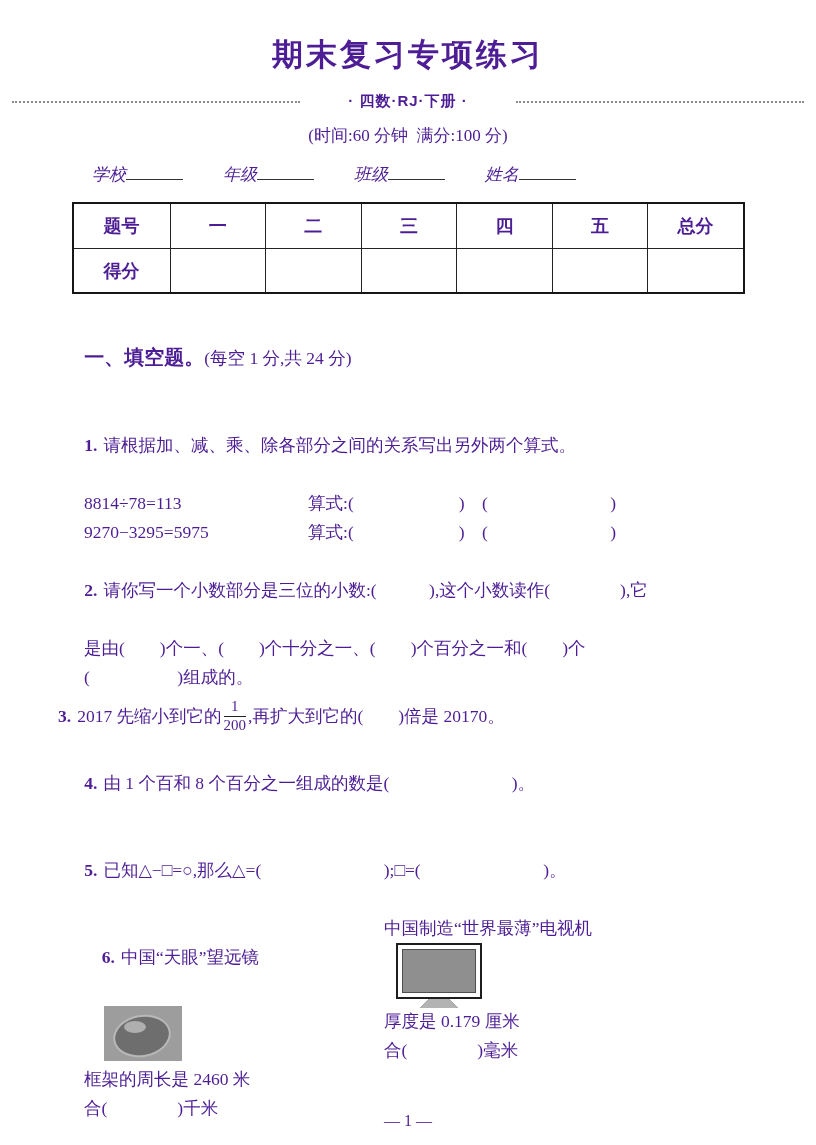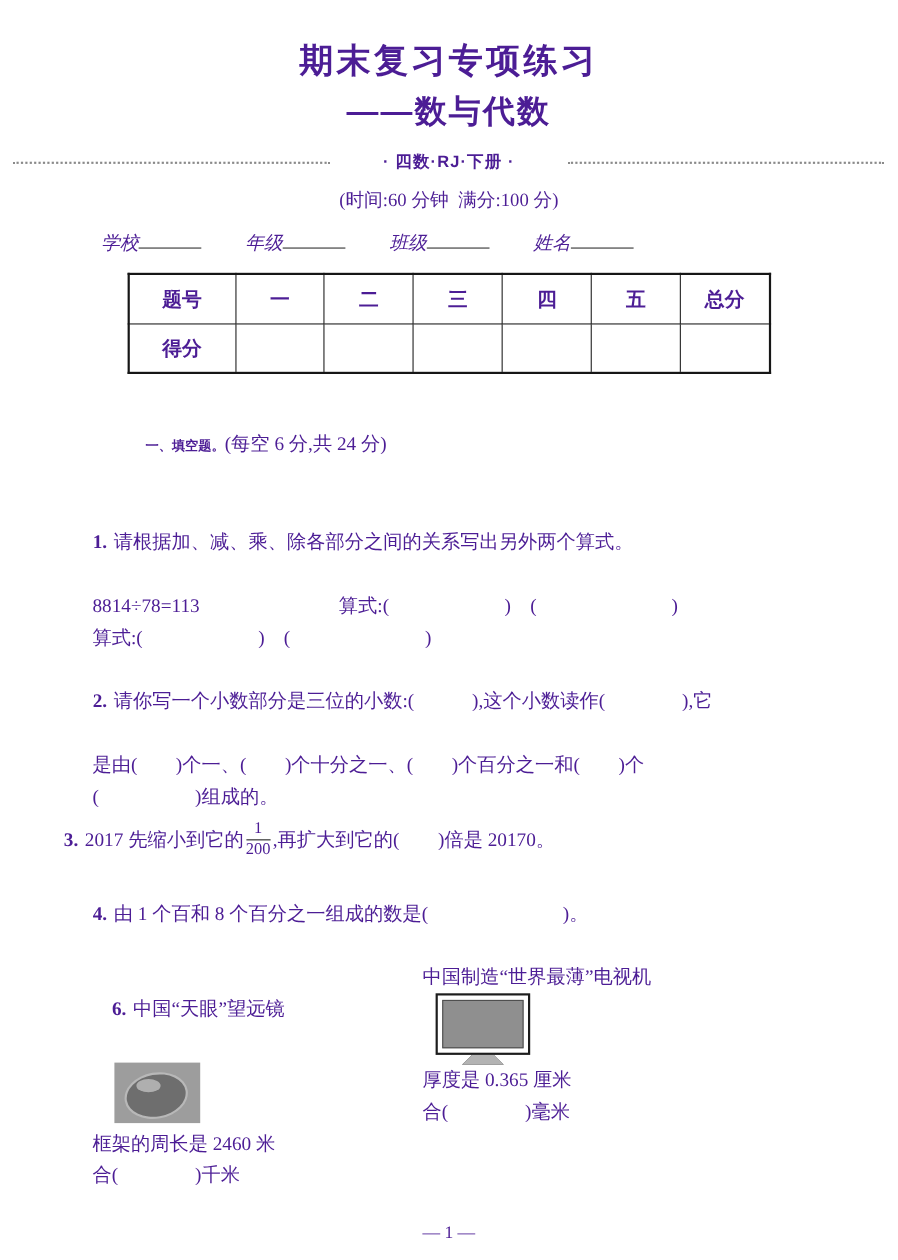--- a/index.html
+++ b/index.html
@@ -13,32 +13,32 @@
   .title2{text-align:center;font-family:"Liberation Sans","DejaVu Sans",sans-serif;
     font-weight:700;font-size:29px;letter-spacing:2px;margin-top:6px;}
   .rule{display:flex;align-items:center;margin:16px 12px 0 12px;gap:38px;}
   .rule .seg{flex:1;border-top:2px dotted #8a8a8a;height:0;}
   .rule .label{font-family:"Liberation Sans","DejaVu Sans",sans-serif;font-weight:700;
     font-size:15px;padding:0 10px;letter-spacing:1px;white-space:pre;}
   .exam-info{text-align:center;margin-top:13px;font-size:17px;white-space:pre;}
   .fields{display:flex;margin:16px 0 0 92px;font-size:17px;gap:40px;font-style:italic;}
   .field{white-space:nowrap;}
   .blank{display:inline-block;width:57px;border-bottom:1.3px solid #333;height:15px;vertical-align:baseline;}
-  table.score{border-collapse:collapse;margin:16px auto 0 auto;width:585px;table-layout:fixed;
+  table.score{border-collapse:collapse;margin:16px auto 0 auto;width:673px;table-layout:fixed;
     border:2.2px solid #161616;}
   table.score td{border:1.4px solid #222;text-align:center;vertical-align:middle;
     font-family:"Liberation Sans","DejaVu Sans",sans-serif;font-weight:700;font-size:18px;}
   table.score tr:nth-child(1) td{height:42px;}
   table.score tr:nth-child(2) td{height:41px;}
   table.score td:first-child{width:94px;}
   .body{margin:20px 54px 0 58px;font-size:17.5px;}
   .line{line-height:29px;white-space:pre-wrap;}
   .cont{padding-left:26px;}
   .qno{font-weight:700;margin-right:6px;}
-  .sec-title{font-family:"Liberation Sans","DejaVu Sans",sans-serif;font-weight:700;font-size:12px;margin-left:48px;}
+  .sec-title{font-family:"Liberation Sans","DejaVu Sans",sans-serif;font-weight:700;font-size:20px;}
   .eq-row{display:flex;padding-left:26px;line-height:29px;}
   .eq-col{width:224px;white-space:pre;}
   .q3line{display:flex;align-items:center;height:48px;white-space:pre-wrap;}
   .frac{display:inline-block;text-align:center;line-height:1.05;font-size:15px;
     vertical-align:-13px;margin:0 2px;}
   .frac .num{display:block;padding:0 5px 1px 5px;border-bottom:1.4px solid #222;}
   .frac .den{display:block;padding-top:1px;}
   .q6{display:flex;line-height:29px;}
   .q6 .col1{width:326px;}
   .q6 .col2{flex:1;}
@@ -54,21 +54,20 @@
   .tv .stand{width:20px;height:0;border-bottom:9px solid #b3b3b3;border-left:9px solid transparent;
     border-right:9px solid transparent;margin:0 auto;filter:drop-shadow(0 0 0.6px #333);}
   .footer{position:absolute;bottom:15px;left:0;width:100%;text-align:center;font-size:16px;white-space:pre;}
 </style>
 </head>
 <body>
 
 <div class="page">
 
   <div class="title1">期末复习专项练习</div>
-  <div class="title2">——数与代数</div>
 
   <div class="rule">
     <div class="seg"></div>
     <div class="label">· 四数·RJ·下册 ·</div>
     <div class="seg"></div>
   </div>
 
   <div class="exam-info">(时间:60 分钟  满分:100 分)</div>
 
   <div class="fields">
@@ -97,50 +96,54 @@
       <td></td>
       <td></td>
       <td></td>
     </tr>
   </tbody>
     </table>
 
   <div class="body">
 
     <div class="line">
-      <span class="sec-title">一、填空题。</span><span>(每空 6 分,共 24 分)</span>
+      <span class="sec-title">一、填空题。</span><span>(每空 1 分,共 24 分)</span>
     </div>
 
     <div class="line">
       <span class="qno">1.</span><span>请根据加、减、乘、除各部分之间的关系写出另外两个算式。</span>
     </div>
     <div class="eq-row">
       <span class="eq-col">8814÷78=113</span>
       <span>算式:</span>
       <span>(　　　　　　)　(　　　　　　　)</span>
     </div>
     <div class="eq-row">
+      <span class="eq-col">9270−3295=5975</span>
       <span>算式:</span>
       <span>(　　　　　　)　(　　　　　　　)</span>
     </div>
 
     <div class="line">
       <span class="qno">2.</span><span>请你写一个小数部分是三位的小数:(　　　),这个小数读作(　　　　),它</span>
     </div>
     <div class="line cont"><span>是由(　　)个一、(　　)个十分之一、(　　)个百分之一和(　　)个</span></div>
     <div class="line cont"><span>(　　　　　)组成的。</span></div>
 
     <div class="q3line">
       <span class="qno">3.</span><span>2017 先缩小到它的</span><span class="frac"><span class="num">1</span><span class="den">200</span></span><span>,再扩大到它的(　　)倍是 20170。</span>
     </div>
 
     <div class="line">
       <span class="qno">4.</span><span>由 1 个百和 8 个百分之一组成的数是(　　　　　　　)。</span>
     </div>
 
+    <div class="line">
+      <span class="qno">5.</span><span>已知△−□=○,那么△=(　　　　　　　);□=(　　　　　　　)。</span>
+    </div>
 
     <div class="q6">
       <div class="col1">
         <div class="line">
           <span class="qno">6.</span><span>中国“天眼”望远镜</span>
         </div>
         <div class="imgrow">
           <div class="telescope">
             <div class="dish"></div>
             <div class="hl"></div>
@@ -152,21 +155,21 @@
       <div class="col2">
         <div class="line"><span>中国制造“世界最薄”电视机</span></div>
         <div class="imgrow">
           <div class="tv">
             <div class="frame">
                 <div class="screen"></div>
               </div>
             <div class="stand"></div>
           </div>
         </div>
-        <div class="line"><span>厚度是 0.365 厘米</span></div>
+        <div class="line"><span>厚度是 0.179 厘米</span></div>
         <div class="line"><span>合(　　　　)毫米</span></div>
       </div>
     </div>
 
   </div>
 
   <div class="footer">— 1 —</div>
 
 </div>
 

